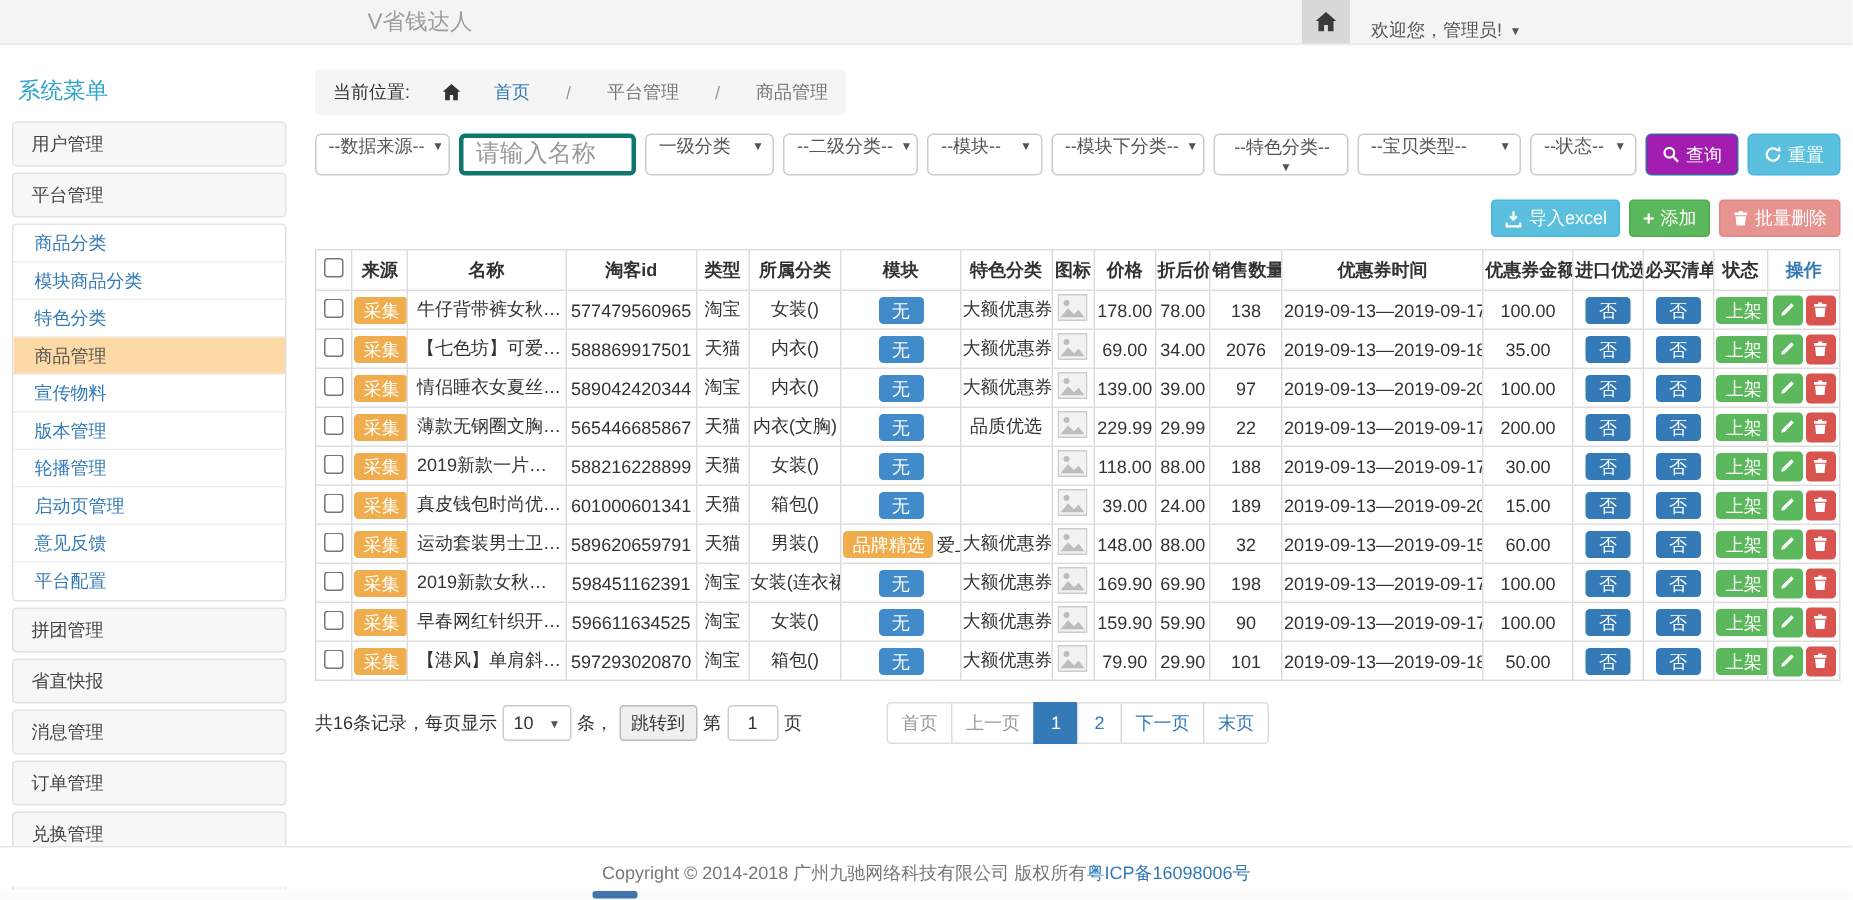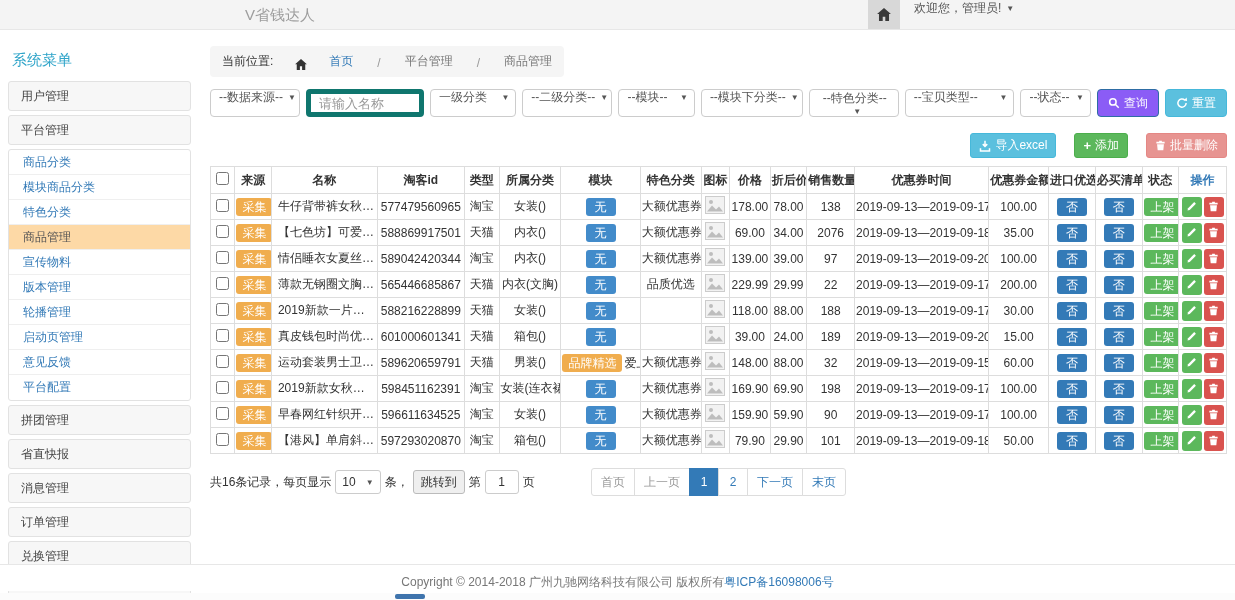--- a/index.html
+++ b/index.html
@@ -3,56 +3,56 @@
 <meta charset="utf-8">
 <style>
   *{margin:0;padding:0;box-sizing:border-box}
   html,body{width:1235px;height:600px}
   body{font-family:"Liberation Sans","DejaVu Sans",sans-serif;font-size:12px;color:#333;background:#fff;overflow:hidden;position:relative}
   a{text-decoration:none;cursor:pointer}
 
   
   .topbar{position:relative;height:30px;background:#f4f4f4;border-bottom:1px solid #e7e7e7}
   .brand{position:absolute;left:245px;top:0;line-height:30px;font-size:15px;color:#9d9d9d}
-  .topbar-right{position:absolute;left:868px;top:0;height:29px;display:flex;align-items:flex-start}
+  .topbar-right{position:absolute;left:868px;top:0;height:29px;display:flex;align-items:flex-end}
   .home-btn{width:32px;height:29px;background:#d8d8d8;display:flex;align-items:center;justify-content:center;cursor:pointer}
   .welcome{margin-left:14px;color:#555;cursor:pointer;display:flex;align-items:center;gap:5px}
   .caret{font-size:8px;color:#555}
 
   
   .sidebar{position:absolute;left:8px;top:42px;width:183px}
   .sidebar-heading{font-size:15px;color:#2ea4c9;padding:9px 6px 11px 4px}
   .menu-group{height:30px;line-height:28px;background:#f7f7f7;border:1px solid #e2e2e2;border-radius:3px;margin-bottom:4px;padding-left:12px;font-weight:normal;color:#444;cursor:pointer}
   .menu-sublist{background:#fff;border:1px solid #e2e2e2;border-radius:3px;margin-bottom:4px;overflow:hidden}
   .menu-sub{height:25px;line-height:24px;padding-left:14px;color:#337ab7;border-bottom:1px solid #efefef;cursor:pointer}
   .menu-sub:last-child{border-bottom:none}
   .menu-sub.active{background:#fdd9a6;color:#555}
 
   
   .main{position:absolute;left:210px;top:36px;width:1017px}
-  .breadcrumb{display:inline-flex;align-items:flex-end;gap:22px;background:#f5f5f5;border-radius:4px;padding:7px 12px;margin-top:10px;color:#333}
+  .breadcrumb{display:inline-flex;align-items:center;gap:22px;background:#f5f5f5;border-radius:4px;padding:7px 12px;margin-top:10px;color:#333}
   .bc-link{color:#337ab7}
   .bc-sep{color:#999;padding:0 2px}
   .bc-current{color:#777}
 
   .filter-bar{display:flex;align-items:center;gap:6px;margin-top:12px}
   .filter-select{height:28px;border:1px solid #ccc;border-radius:4px;background:#fff;display:flex;align-items:center;justify-content:space-between;padding:0 6px 12px 8px;color:#555;cursor:pointer;overflow:hidden;white-space:nowrap}
   .sel-caret{font-size:8px;color:#555;margin-left:5px}
-  .filter-input{height:28px;border:5px solid #0f766e;border-radius:4px;padding:0 8px;color:#555;font-size:13px;font-family:inherit}
+  .filter-input{height:28px;border:3px solid #0f766e;border-radius:4px;padding:0 8px;color:#555;font-size:16px;font-family:inherit}
   .filter-input::placeholder{color:#999}
 
   .btn{height:28px;border:none;border-radius:4px;color:#fff;font-size:12px;display:inline-flex;align-items:center;gap:4px;padding:0 10px;cursor:pointer;font-family:inherit;white-space:nowrap}
-  .btn-primary{background:#8b5cf6;border:1px solid #2e6da4}
+  .btn-primary{background:#a21caf;border:1px solid #2e6da4}
   .btn-info{background:#5bc0de;border:1px solid #46b8da}
   .btn-success{background:#5cb85c;border:1px solid #4cae4c}
   .btn-danger-light{background:#d9534f;border:1px solid #d43f3a;opacity:.62}
   .btn-sm{height:25px;padding:0 8px;border-radius:3px}
   .plus{font-weight:bold;font-size:13px}
 
-  .toolbar{display:flex;justify-content:flex-end;gap:18px;margin-top:16px}
+  .toolbar{display:flex;justify-content:flex-end;gap:6px;margin-top:16px}
 
   
   .table{width:100%;border-collapse:collapse;table-layout:fixed;margin-top:8px}
   .table th,.table td{border:1px solid #ddd;text-align:center;padding:2px 1px;overflow:hidden;white-space:nowrap;font-size:12px}
   .table th{height:27px;color:#333;font-weight:bold}
   .table td{height:26px}
   th.op-header{color:#337ab7}
   td.name-cell{text-align:left;padding-left:6px;text-overflow:ellipsis}
   .badge{display:inline-block;border-radius:3px;color:#fff;padding:2px 6px;font-size:12px;line-height:14px}
   .badge-orange{background:#f0ad4e}

